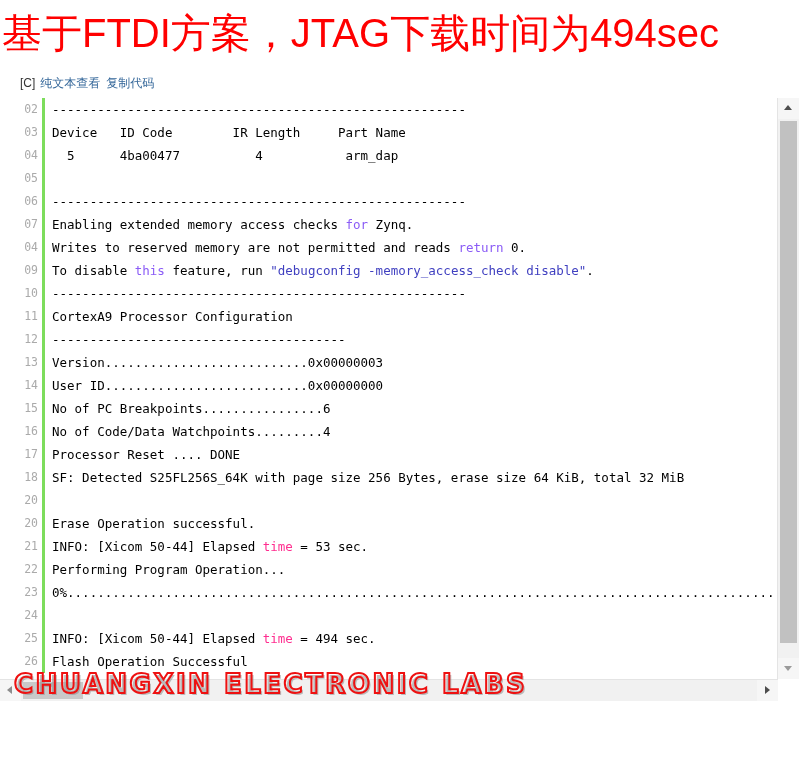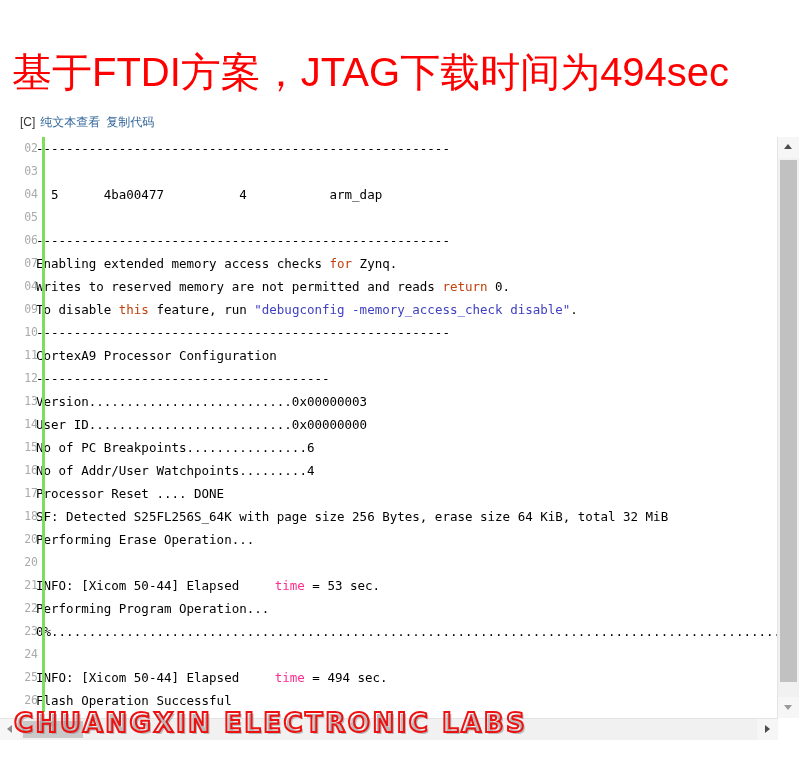--- a/index.html
+++ b/index.html
@@ -15,24 +15,23 @@
     position: relative;
   }
 
   
   .post-title {
     color: #ff0000;
     font-size: 40px;
     line-height: 63px;
     font-weight: normal;
     letter-spacing: 0px;
-    padding: 2px 0 0 12px;
+    padding: 2px 0 0 2px;
     white-space: normal;
     width: 740px;
-    margin-top: 39px;
   }
 
   
   .code-toolbar {
     font-size: 12px;
     line-height: 14px;
     padding: 11px 0 8px 20px;
     color: #444444;
     white-space: nowrap;
   }
@@ -67,21 +66,21 @@
     margin: 0;
     padding: 0;
     list-style: none;
     font-family: "DejaVu Sans Mono", "Liberation Mono", monospace;
     font-size: 12.5px;
   }
   ol.code-list li {
     position: relative;
     height: 23px;
     line-height: 23px;
-    padding-left: 36px;
+    padding-left: 52px;
     white-space: pre;
     color: #000000;
     background: #ffffff;
   }
   ol.code-list li .ln {
     position: absolute;
     left: 0;
     top: 0;
     width: 38px;
     text-align: right;
@@ -96,23 +95,23 @@
     top: 0;
     width: 3px;
     height: 23px;
     background: #7ddd5c;
   }
   ol.code-list li .src {
     display: inline-block;
   }
 
   
-  .k-blue   { color: #c2410c; }
+  .k-blue   { color: #8b5cf6; }
   .k-str    { color: #4040c0; }
-  .k-pink   { color: #ff2d8f; margin-left: 28px; }
+  .k-pink   { color: #ff2d8f; }
 
   
   .vscroll {
     position: absolute;
     right: 0;
     top: 0;
     width: 22px;
     height: 581px;
     background: #f1f1f1;
     border-left: 1px solid #e4e4e4;
@@ -227,38 +226,38 @@
 
 <div class="code-toolbar">
   <span class="lang-tag">[C]</span><span class="tool-link">纯文本查看</span><span class="tool-link">复制代码</span>
 </div>
 
 <div class="code-wrap">
 
   <div class="code-scroll">
     <ol class="code-list" id="code-list">
         <li><span class="ln">02</span><span class="gutter-bar"></span><span class="src"><span>-------------------------------------------------------</span></span></li>
-        <li><span class="ln">03</span><span class="gutter-bar"></span></li>
+        <li><span class="ln">03</span><span class="gutter-bar"></span><span class="src"><span>Device   ID Code        IR Length     Part Name</span></span></li>
         <li><span class="ln">04</span><span class="gutter-bar"></span><span class="src"><span>  5      4ba00477          4           arm_dap</span></span></li>
         <li><span class="ln">05</span><span class="gutter-bar"></span></li>
         <li><span class="ln">06</span><span class="gutter-bar"></span><span class="src"><span>-------------------------------------------------------</span></span></li>
         <li><span class="ln">07</span><span class="gutter-bar"></span><span class="src"><span>Enabling extended memory access checks </span><span class="k-blue">for</span><span> Zynq.</span></span></li>
         <li><span class="ln">04</span><span class="gutter-bar"></span><span class="src"><span>Writes to reserved memory are not permitted and reads </span><span class="k-blue">return</span><span> 0.</span></span></li>
         <li><span class="ln">09</span><span class="gutter-bar"></span><span class="src"><span>To disable </span><span class="k-blue">this</span><span> feature, run </span><span class="k-str">"debugconfig -memory_access_check disable"</span><span>.</span></span></li>
         <li><span class="ln">10</span><span class="gutter-bar"></span><span class="src"><span>-------------------------------------------------------</span></span></li>
         <li><span class="ln">11</span><span class="gutter-bar"></span><span class="src"><span>CortexA9 Processor Configuration</span></span></li>
         <li><span class="ln">12</span><span class="gutter-bar"></span><span class="src"><span>---------------------------------------</span></span></li>
         <li><span class="ln">13</span><span class="gutter-bar"></span><span class="src"><span>Version...........................0x00000003</span></span></li>
         <li><span class="ln">14</span><span class="gutter-bar"></span><span class="src"><span>User ID...........................0x00000000</span></span></li>
         <li><span class="ln">15</span><span class="gutter-bar"></span><span class="src"><span>No of PC Breakpoints................6</span></span></li>
-        <li><span class="ln">16</span><span class="gutter-bar"></span><span class="src"><span>No of Addr/User Watchpoints.........4</span></span></li>
+        <li><span class="ln">16</span><span class="gutter-bar"></span><span class="src"><span>No of Code/Data Watchpoints.........4</span></span></li>
         <li><span class="ln">17</span><span class="gutter-bar"></span><span class="src"><span>Processor Reset .... DONE</span></span></li>
         <li><span class="ln">18</span><span class="gutter-bar"></span><span class="src"><span>SF: Detected S25FL256S_64K with page size 256 Bytes, erase size 64 KiB, total 32 MiB</span></span></li>
-        <li><span class="ln">20</span><span class="gutter-bar"></span><span class="src"><span>Performing Erase Operation...</span></span></li>
         <li><span class="ln">20</span><span class="gutter-bar"></span></li>
+        <li><span class="ln">20</span><span class="gutter-bar"></span><span class="src"><span>Erase Operation successful.</span></span></li>
         <li><span class="ln">21</span><span class="gutter-bar"></span><span class="src"><span>INFO: [Xicom 50-44] Elapsed </span><span class="k-pink">time</span><span> = 53 sec.</span></span></li>
         <li><span class="ln">22</span><span class="gutter-bar"></span><span class="src"><span>Performing Program Operation...</span></span></li>
         <li><span class="ln">23</span><span class="gutter-bar"></span><span class="src"><span>0%....................................................................................................................................</span></span></li>
         <li><span class="ln">24</span><span class="gutter-bar"></span></li>
         <li><span class="ln">25</span><span class="gutter-bar"></span><span class="src"><span>INFO: [Xicom 50-44] Elapsed </span><span class="k-pink">time</span><span> = 494 sec.</span></span></li>
         <li><span class="ln">26</span><span class="gutter-bar"></span><span class="src"><span>Flash Operation Successful</span></span></li>
       </ol>
   </div>
 
   <div class="vscroll">

